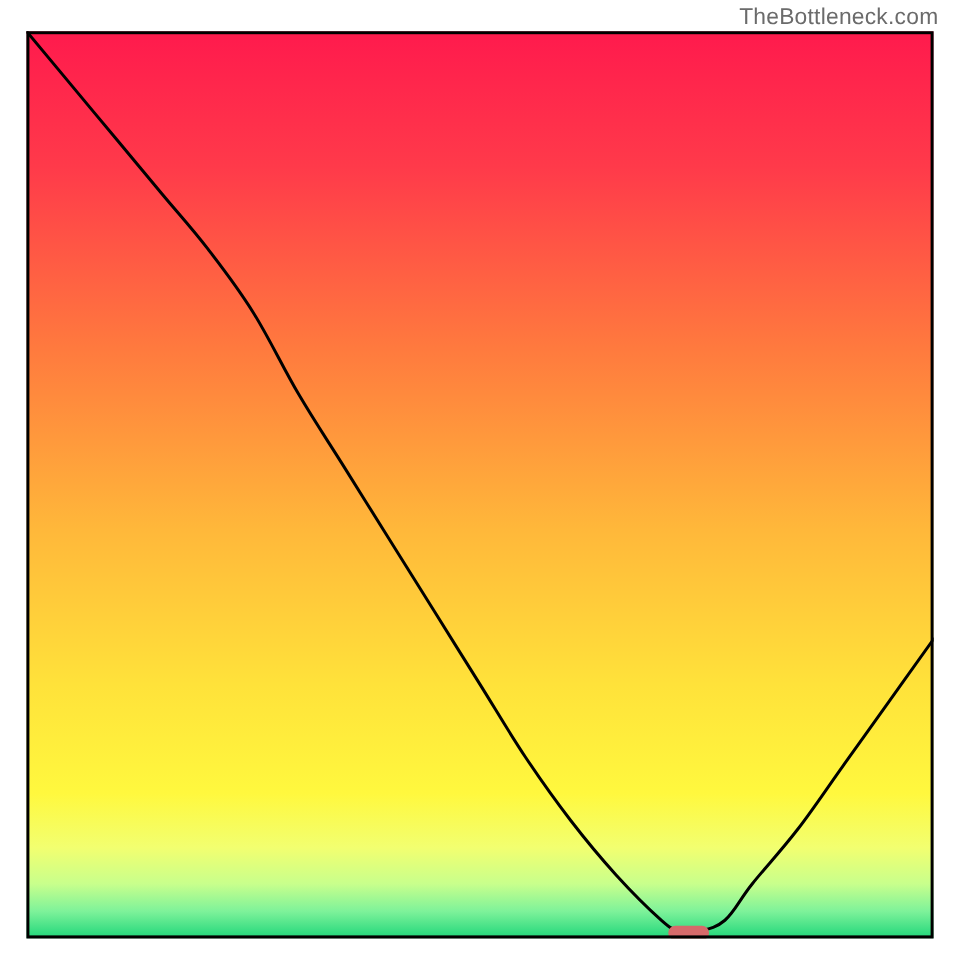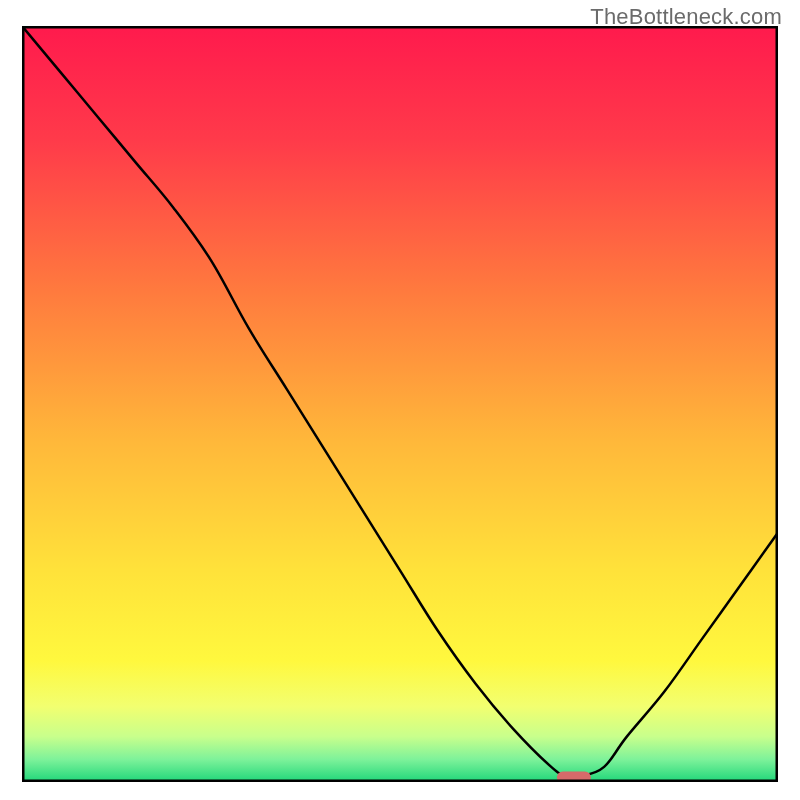--- a/index.html
+++ b/index.html
@@ -7,21 +7,21 @@
     width: 800px;
     height: 800px;
     background: #fff;
     font-family: Arial, sans-serif;
     position: relative;
   }
   .watermark {
     position: absolute;
     top: 4px;
     right: 18px;
-    font-size: 22px;
+    font-size: 19px;
     color: #6b6b6b;
     font-weight: 500;
     letter-spacing: 0.2px;
   }
   .chart-wrap {
     position: absolute;
     top: 26px;
     left: 22px;
     width: 756px;
     height: 756px;

